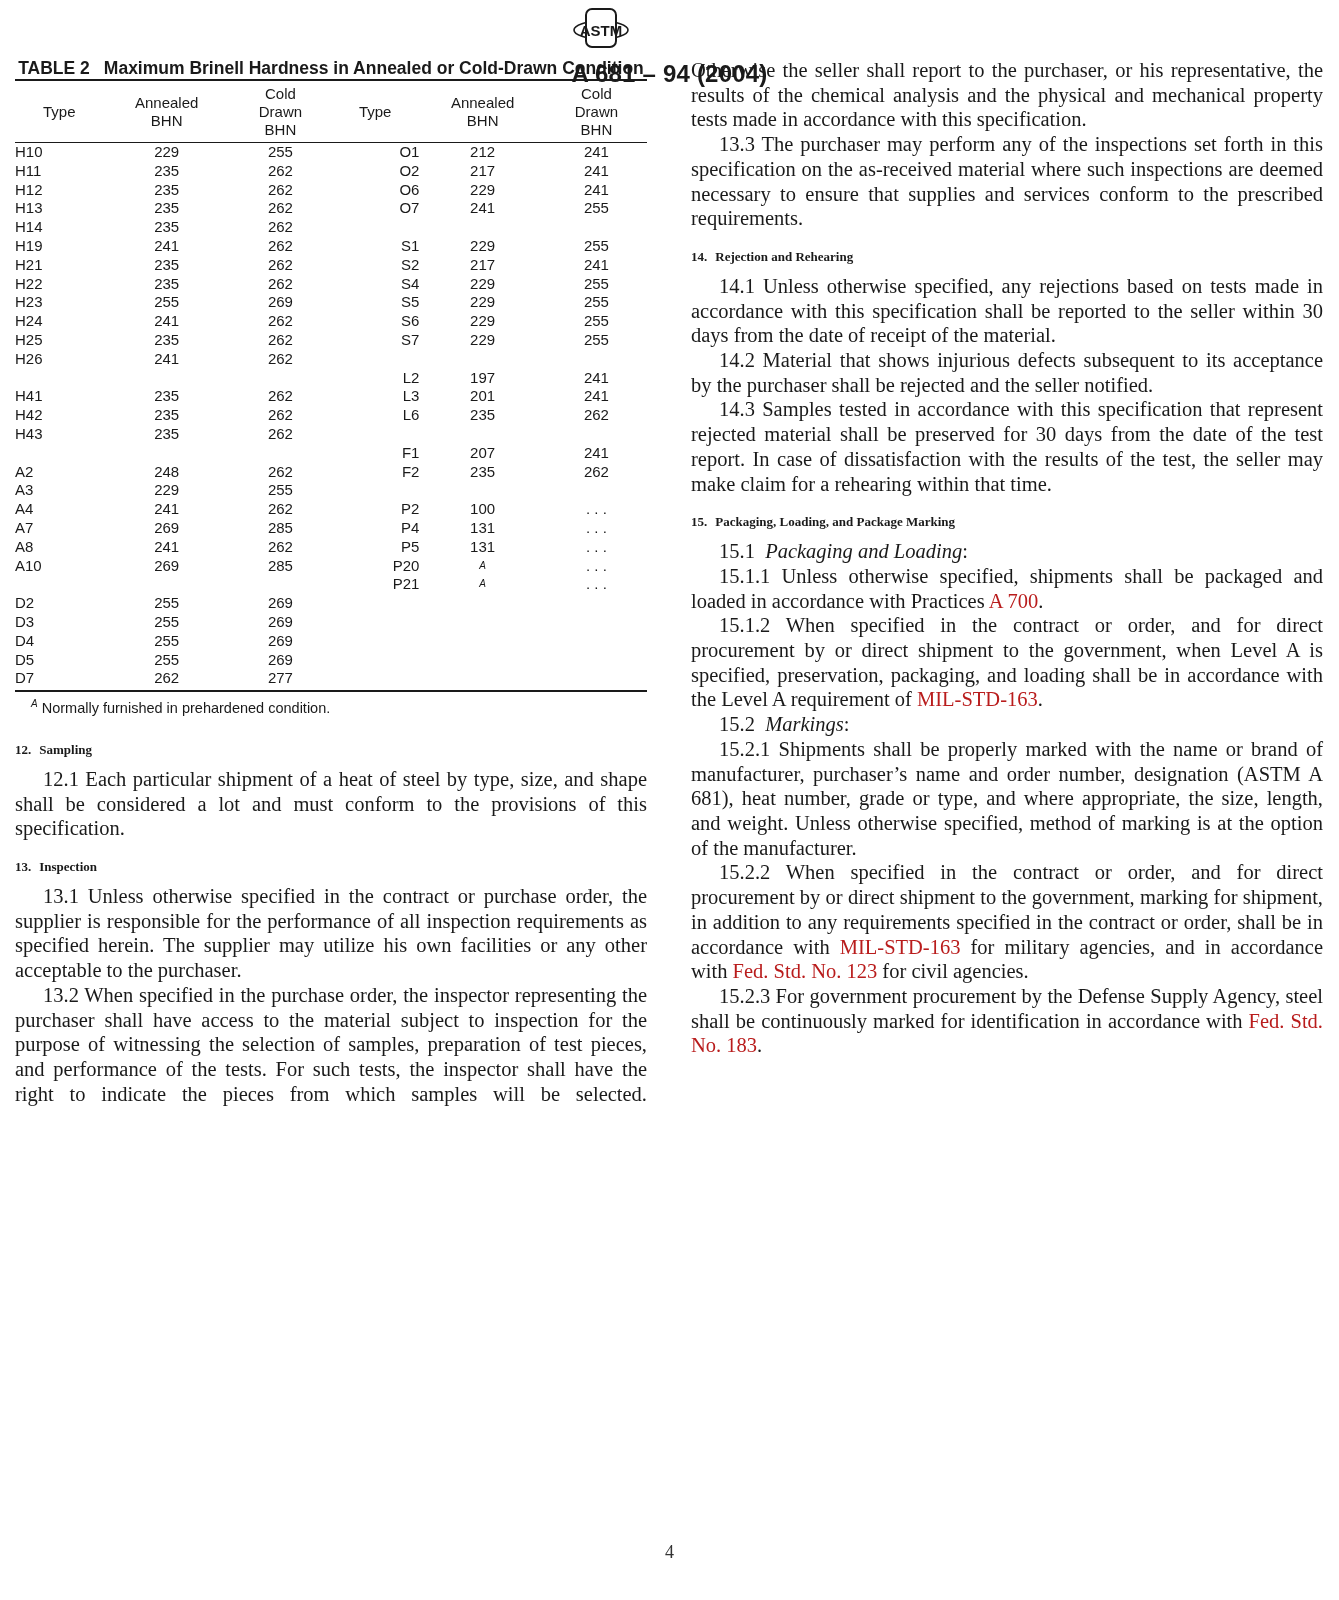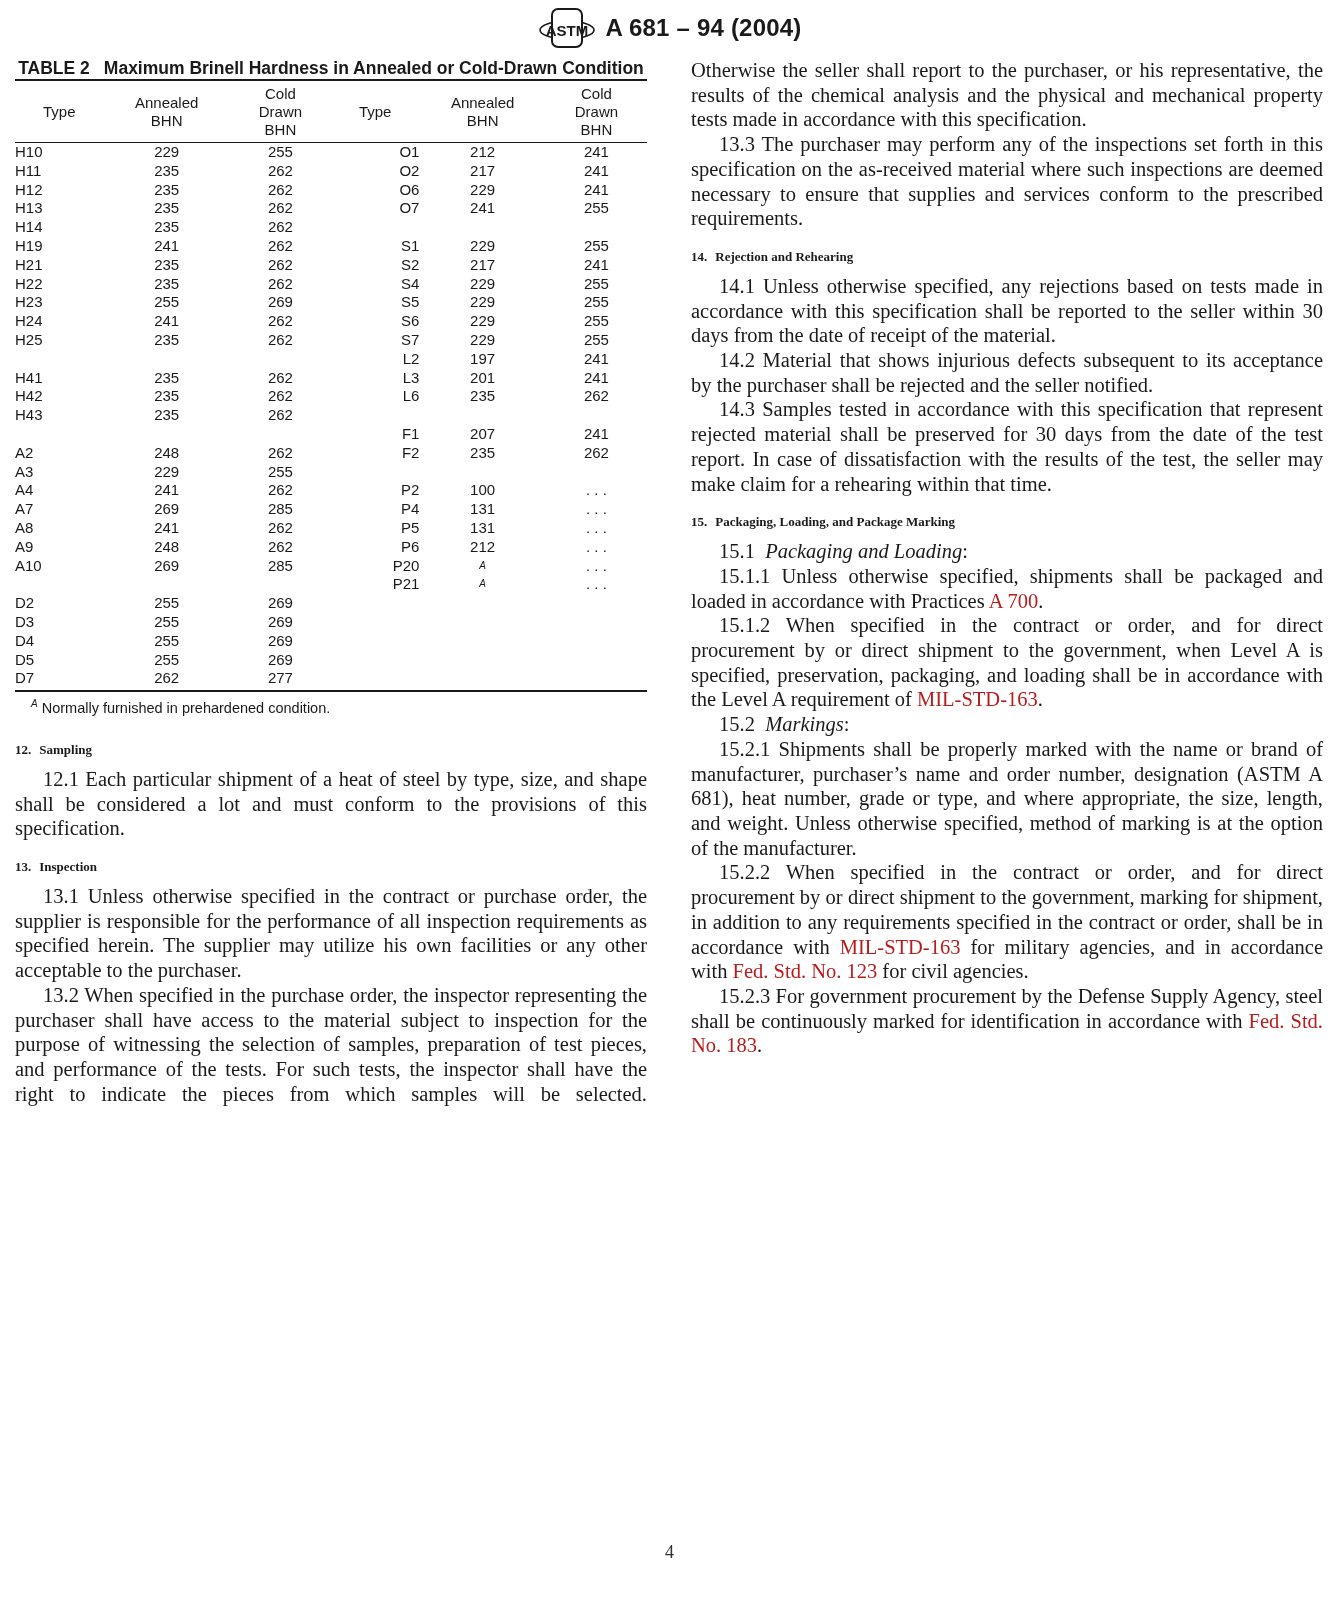--- a/index.html
+++ b/index.html
@@ -1,18 +1,18 @@
 <!DOCTYPE html>
 <html><head>
 <meta charset="utf-8">
 <style>
   html, body { margin: 0; padding: 0; background: #ffffff; }
   body { width: 1339px; height: 1600px; position: relative; overflow: hidden; color: #1a1a1a; }
   .header { position: absolute; top: 6px; left: 0; width: 1339px; text-align: center; }
-  .header-inner { display: inline-flex; align-items: center; gap: 10px; }
+  .header-inner { display: inline-flex; gap: 10px; flex-direction: column; }
   .logo { width: 58px; height: 44px; }
   .doc-id { font-family: "Liberation Sans", sans-serif; font-weight: bold; font-size: 24px; letter-spacing: 0.2px; }
 
   .col-left { position: absolute; left: 15px; top: 58px; width: 632px; }
   .col-right { position: absolute; left: 691px; top: 58px; width: 632px; }
 
   .table-title { font-family: "Liberation Sans", sans-serif; font-weight: bold; font-size: 17.5px; text-align: center; line-height: 21px; }
   .table-title .num { margin-right: 14px; }
   table.bhn { width: 100%; border-collapse: collapse; font-family: "Liberation Sans", sans-serif; font-size: 15px; }
   table.bhn thead tr { border-top: 2px solid #1a1a1a; border-bottom: 1.5px solid #1a1a1a; }
@@ -149,20 +149,28 @@
         </tr>
         <tr>
           <td class="type">H25</td>
           <td class="num">235</td>
           <td class="num">262</td>
           <td class="type2">S7</td>
           <td class="num">229</td>
           <td class="num">255</td>
         </tr>
         <tr>
+          <td class="type">H26</td>
+          <td class="num">241</td>
+          <td class="num">262</td>
+          <td class="type2"></td>
+          <td class="num"></td>
+          <td class="num"></td>
+        </tr>
+        <tr>
           <td class="type"></td>
           <td class="num"></td>
           <td class="num"></td>
           <td class="type2">L2</td>
           <td class="num">197</td>
           <td class="num">241</td>
         </tr>
         <tr>
           <td class="type">H41</td>
           <td class="num">235</td>
@@ -226,28 +234,20 @@
           <td class="type2">P4</td>
           <td class="num">131</td>
           <td class="num">. . .</td>
         </tr>
         <tr>
           <td class="type">A8</td>
           <td class="num">241</td>
           <td class="num">262</td>
           <td class="type2">P5</td>
           <td class="num">131</td>
-          <td class="num">. . .</td>
-        </tr>
-        <tr>
-          <td class="type">A9</td>
-          <td class="num">248</td>
-          <td class="num">262</td>
-          <td class="type2">P6</td>
-          <td class="num">212</td>
           <td class="num">. . .</td>
         </tr>
         <tr>
           <td class="type">A10</td>
           <td class="num">269</td>
           <td class="num">285</td>
           <td class="type2">P20</td>
           <td class="num sup">A</td>
           <td class="num">. . .</td>
         </tr>

